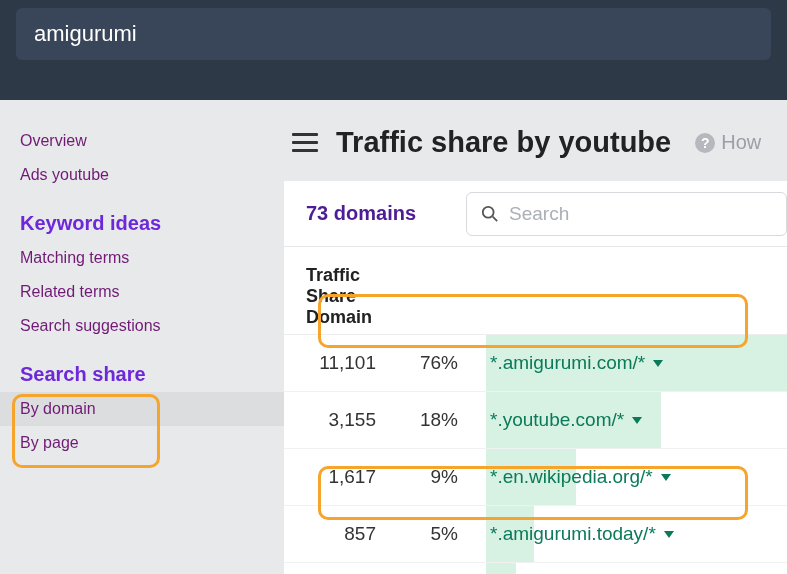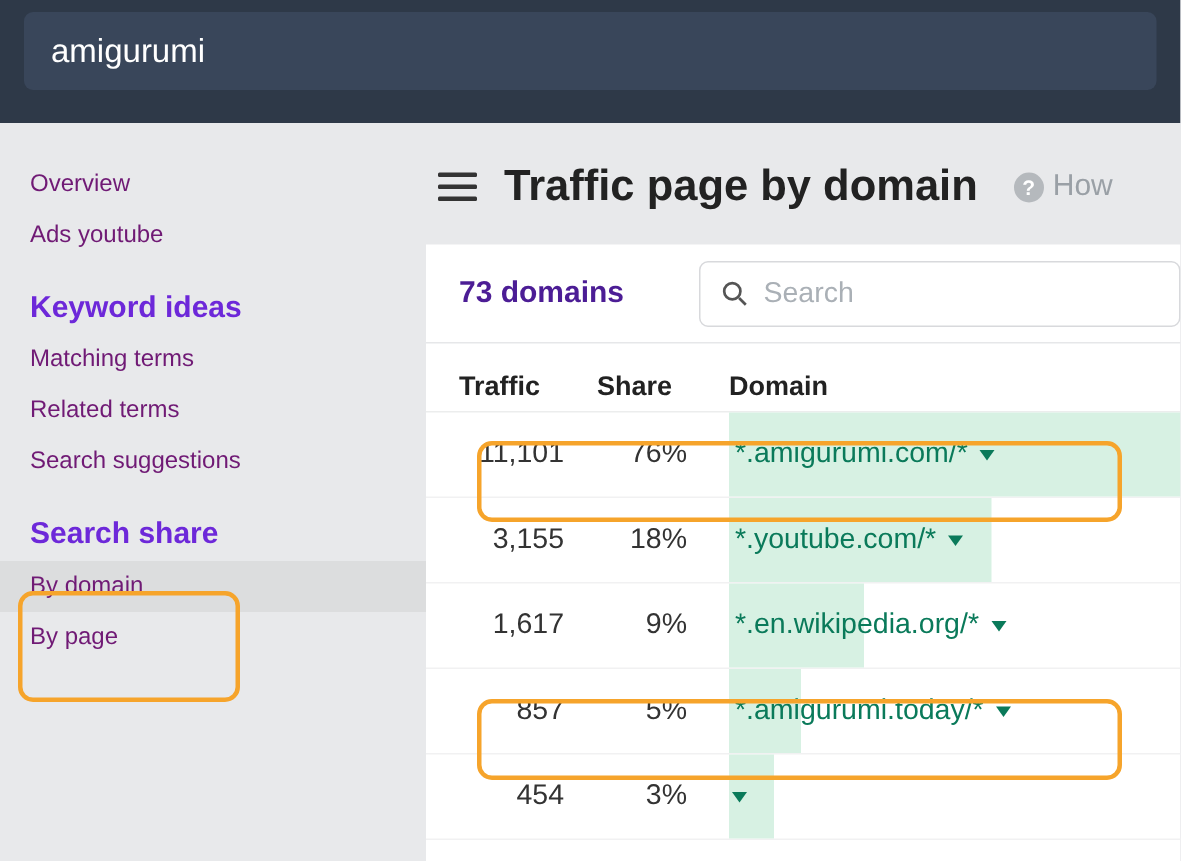--- a/index.html
+++ b/index.html
@@ -7,21 +7,21 @@
     font-family: -apple-system, BlinkMacSystemFont, "Segoe UI", Helvetica, Arial, sans-serif;
     background: #e8e9eb;
     width: 787px;
     height: 574px;
     overflow: hidden;
     color: #333;
   }
 
   .topbar {
     background: #2e3948;
-    height: 82px;
+    height: 100px;
     display: flex;
     align-items: flex-start;
     padding: 8px 16px 0 16px;
   }
   .search-wrap {
     background: #39465a;
     border-radius: 6px;
     height: 52px;
     flex: 1;
     display: flex;
@@ -149,20 +149,21 @@
   .mag-icon circle { stroke:#555; stroke-width:2; fill:none;}
   .mag-icon line { stroke:#555; stroke-width:2;}
 
   .table-head {
     display: flex;
     padding: 18px 0 6px 22px;
     font-size: 18px;
     font-weight: 700;
     color: #222;
     border-bottom: 1px solid #eceded;
+    flex-direction: column;
   }
   .col-traffic { width: 92px; text-align:left;}
   .col-share { width: 88px; text-align:left;}
   .col-domain { flex:1; text-align:left;}
 
   .row {
     display: flex;
     align-items: center;
     padding: 0 0 0 22px;
     height: 57px;
@@ -225,21 +226,21 @@
     <div class="side-item">By page</div>
   </div>
 
   <div class="content">
     <div class="title-row">
       <div class="hamburger">
         <span></span>
           <span></span>
           <span></span>
       </div>
-      <div class="page-title">Traffic page by domain</div>
+      <div class="page-title">Traffic share by youtube</div>
       <div class="help-wrap">
         <span class="help-icon">?</span>
         <span>How</span>
       </div>
     </div>
 
     <div class="panel">
       <div class="panel-header">
         <div class="domain-count">73 domains</div>
         <div class="panel-search">

